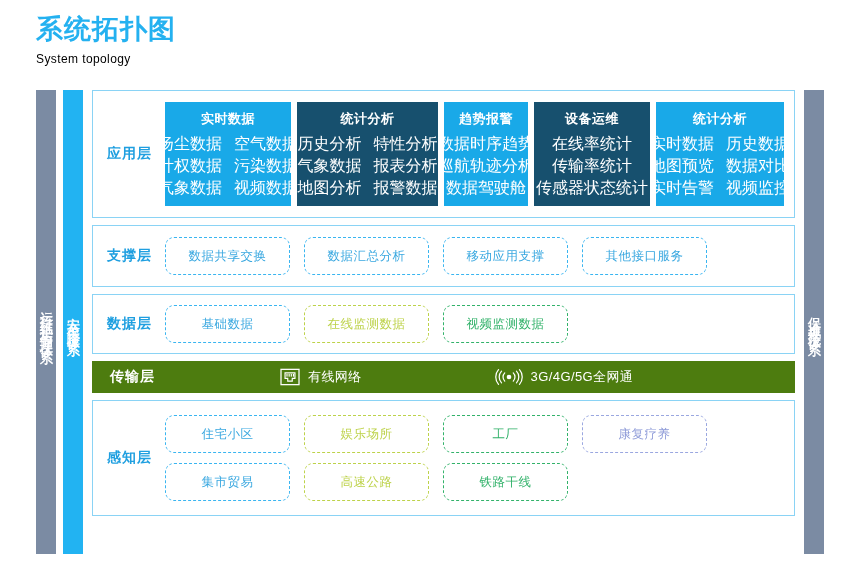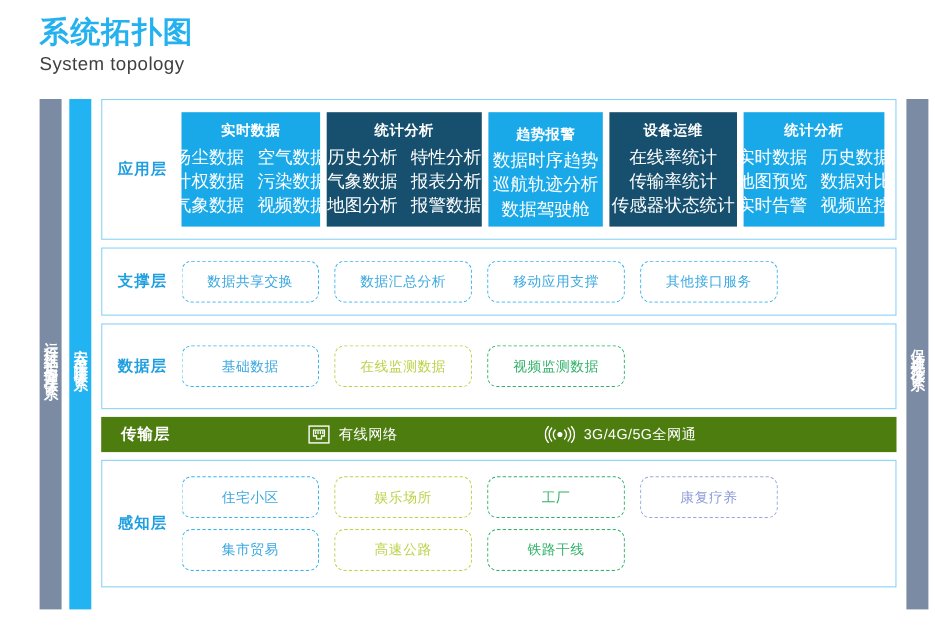--- a/index.html
+++ b/index.html
@@ -16,22 +16,22 @@
   
   .title-block { position: absolute; left: 36px; top: 12px; }
   .title-main {
     font-size: 27px;
     font-weight: bold;
     color: #24b1f0;
     letter-spacing: 1px;
     line-height: 34px;
   }
   .title-sub {
-    font-size: 17px;
-    color: #404040;
+    font-size: 12px;
+    color: #000000;
     letter-spacing: 0.4px;
     line-height: 22px;
     margin-top: 2px;
   }
 
   
   .diagram {
     position: absolute;
     left: 36px;
     top: 90px;
@@ -120,42 +120,42 @@
     justify-items: center;
     font-size: 16px;
     line-height: 22px;
     white-space: nowrap;
   }
   .app-card .card-items.two-col { grid-template-columns: auto auto; column-gap: 12px; }
   .app-card .card-items.one-col { grid-template-columns: auto; }
 
   .w1 { width: 126px; }
   .w2 { width: 141px; }
-  .w3 { width: 104px; justify-content: flex-end; }
+  .w3 { width: 84px; }
   .w4 { width: 116px; }
   .w5 { width: 128px; }
 
   
   .layer-support { height: 62px; }
   .pill-row { flex: 1; display: flex; align-items: center; gap: 14px; padding-right: 12px; }
   .pill {
     height: 38px;
     border-radius: 9px;
     display: flex;
     align-items: center;
     justify-content: center;
     font-size: 12.5px;
     letter-spacing: 0.5px;
     background: #ffffff;
     white-space: nowrap;
   }
   .pill-sup { width: 125px; border: 1.6px dashed #3ab5f0; color: #3aa8e0; }
 
   
-  .layer-data { height: 78px; }
+  .layer-data { height: 60px; }
   .pill-data { width: 125px; }
   .d-blue   { border: 1.6px dashed #3ab5f0; color: #3aa8e0; }
   .d-lime   { border: 1.6px dashed #bdd249; color: #bdd249; }
   .d-green  { border: 1.6px dashed #32b26a; color: #32b26a; }
   .d-purple { border: 1.6px dashed #9aa7e0; color: #8d9ad8; }
 
   
   .layer-trans {
     height: 32px;
     background: #4d7c0f;

